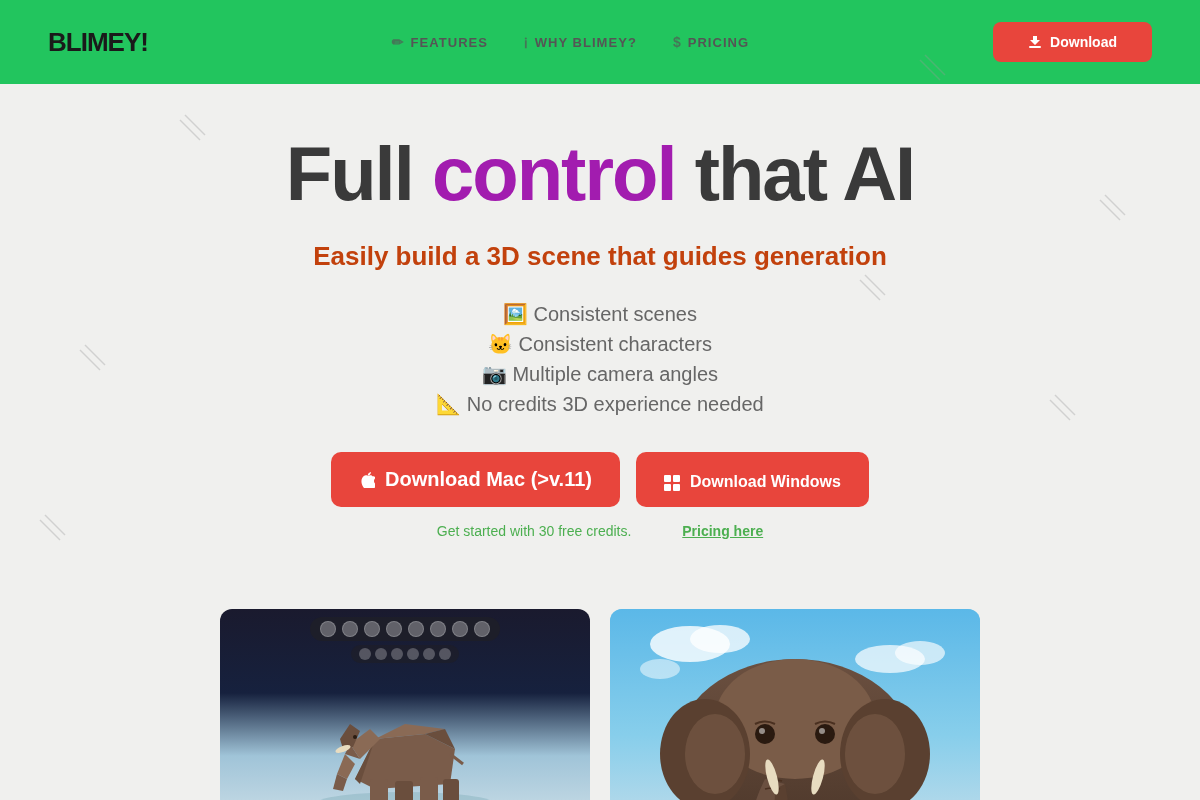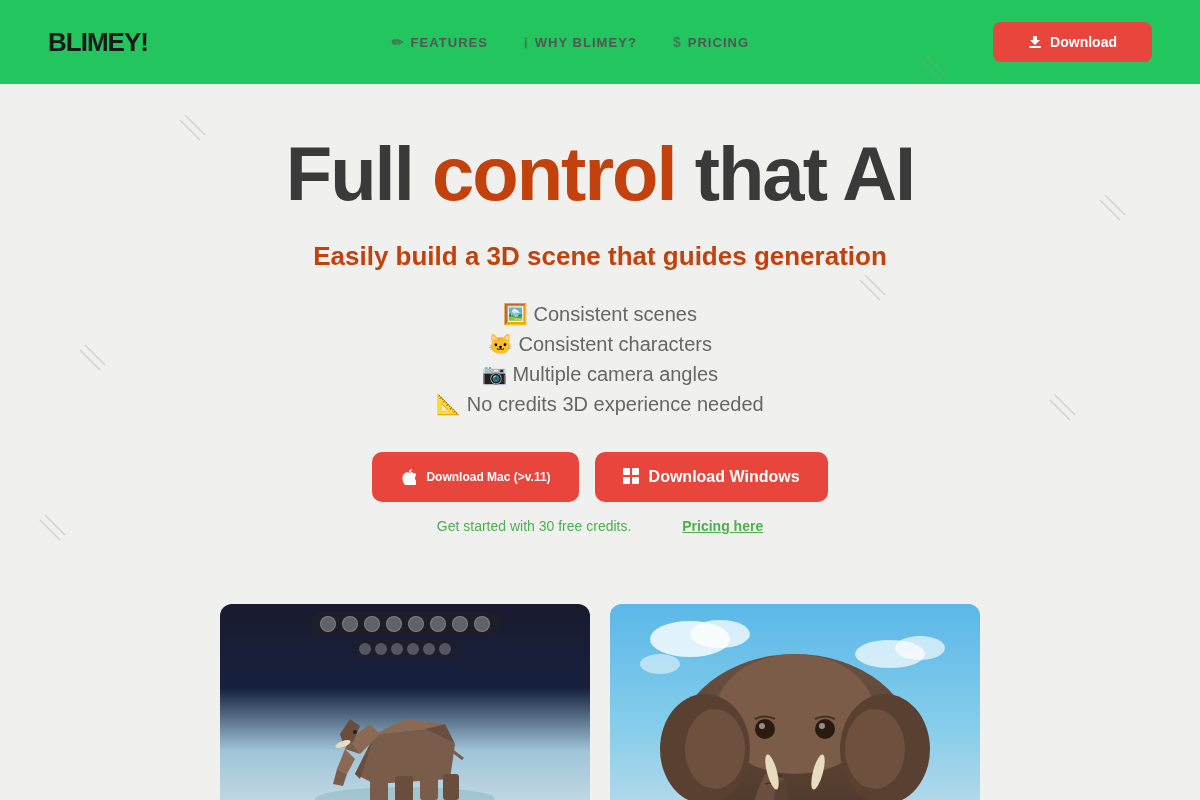--- a/index.html
+++ b/index.html
@@ -68,21 +68,21 @@
     }
     .hero-title {
       font-size: 76px;
       font-weight: 900;
       color: #3a3a3a;
       line-height: 1.05;
       margin-bottom: 24px;
       letter-spacing: -2px;
     }
     .hero-title .accent {
-      color: #c2410c;
+      color: #a21caf;
     }
     .hero-subtitle {
       font-size: 26px;
       font-weight: 700;
       color: #c2410c;
       max-width: 600px;
       margin: 8px auto 28px;
       line-height: 1.4;
     }
     .hero-features {
@@ -105,38 +105,38 @@
       justify-content: center;
       gap: 16px;
       margin-bottom: 16px;
     }
     .btn-mac {
       background: #e8453c;
       color: #fff;
       border: none;
       border-radius: 10px;
       padding: 16px 28px;
-      font-size: 12px;
+      font-size: 20px;
       font-weight: 700;
       cursor: pointer;
       display: flex;
       align-items: center;
       gap: 10px;
     }
     .btn-windows {
       background: #e8453c;
       color: #fff;
       border: none;
       border-radius: 10px;
       padding: 16px 28px;
       font-size: 16px;
       font-weight: 700;
       cursor: pointer;
       display: flex;
-      align-items: flex-start;
+      align-items: flex-end;
       gap: 10px;
     }
 
     .free-credits {
       font-size: 14px;
       color: #4caf50;
       font-weight: 500;
       margin-bottom: 40px;
     }
     .free-credits a {

